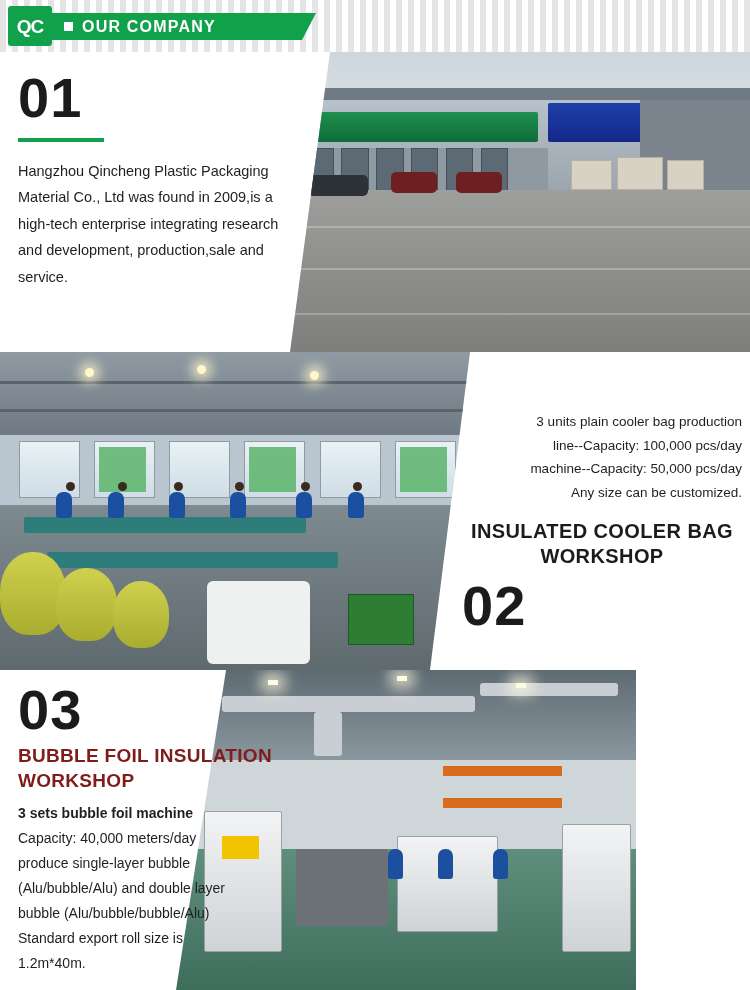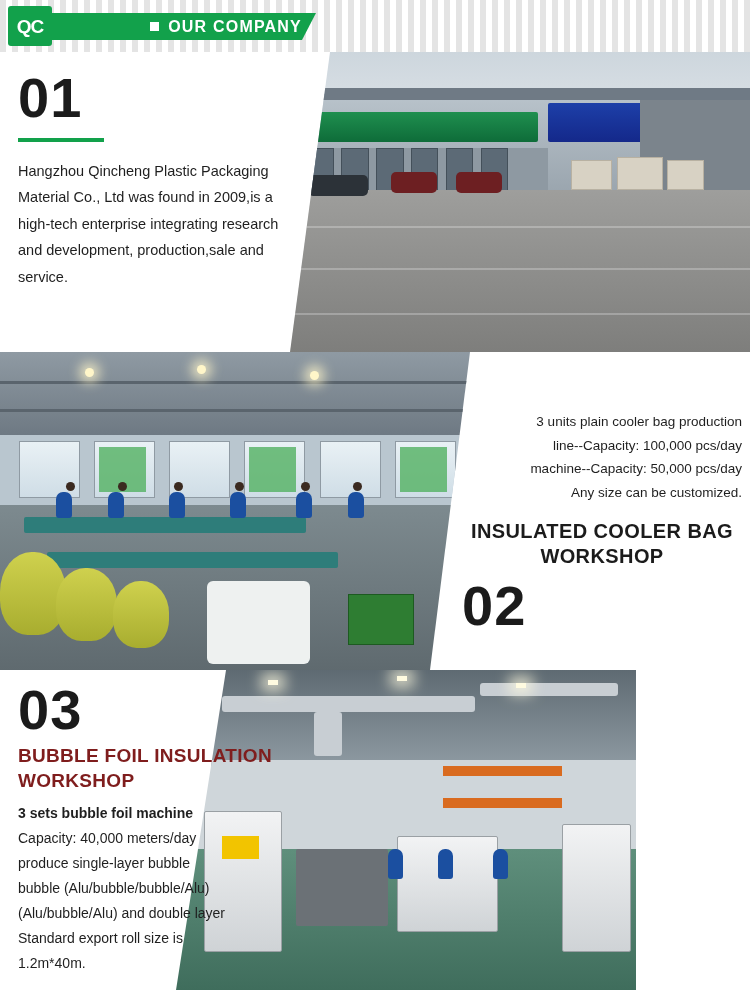--- a/index.html
+++ b/index.html
@@ -56,21 +56,20 @@
   }
   .header-bar {
     position: absolute;
     left: 52px; top: 13px;
     height: 27px;
     width: 250px;
     background: #12a14b;
     display: flex;
     align-items: center;
     z-index: 3;
-    justify-content: flex-end;
   }
   .header-bar-tail {
     position: absolute;
     left: 302px; top: 13px;
     width: 0; height: 0;
     border-top: 27px solid #12a14b;
     border-right: 14px solid transparent;
     z-index: 3;
   }
   .header-sq {
@@ -371,20 +370,20 @@
     </div>
 
     <div class="sec3-text">
       <div class="num-big">03</div>
       <div class="sec3-title">BUBBLE FOIL INSULATION WORKSHOP</div>
       <div class="body-text hl">3 sets bubble foil machine</div>
       <div class="body-text">
         <span>Capacity: 40,000 meters/day</span>
       </div>
       <div class="body-text">produce single-layer bubble</div>
+      <div class="body-text">(Alu/bubble/Alu) and double layer</div>
       <div class="body-text">bubble (Alu/bubble/bubble/Alu)</div>
-      <div class="body-text">(Alu/bubble/Alu) and double layer</div>
       <div class="body-text">Standard export roll size is</div>
       <div class="body-text">1.2m*40m.</div>
     </div>
   </div>
 
 </div>
 
 </body></html>

